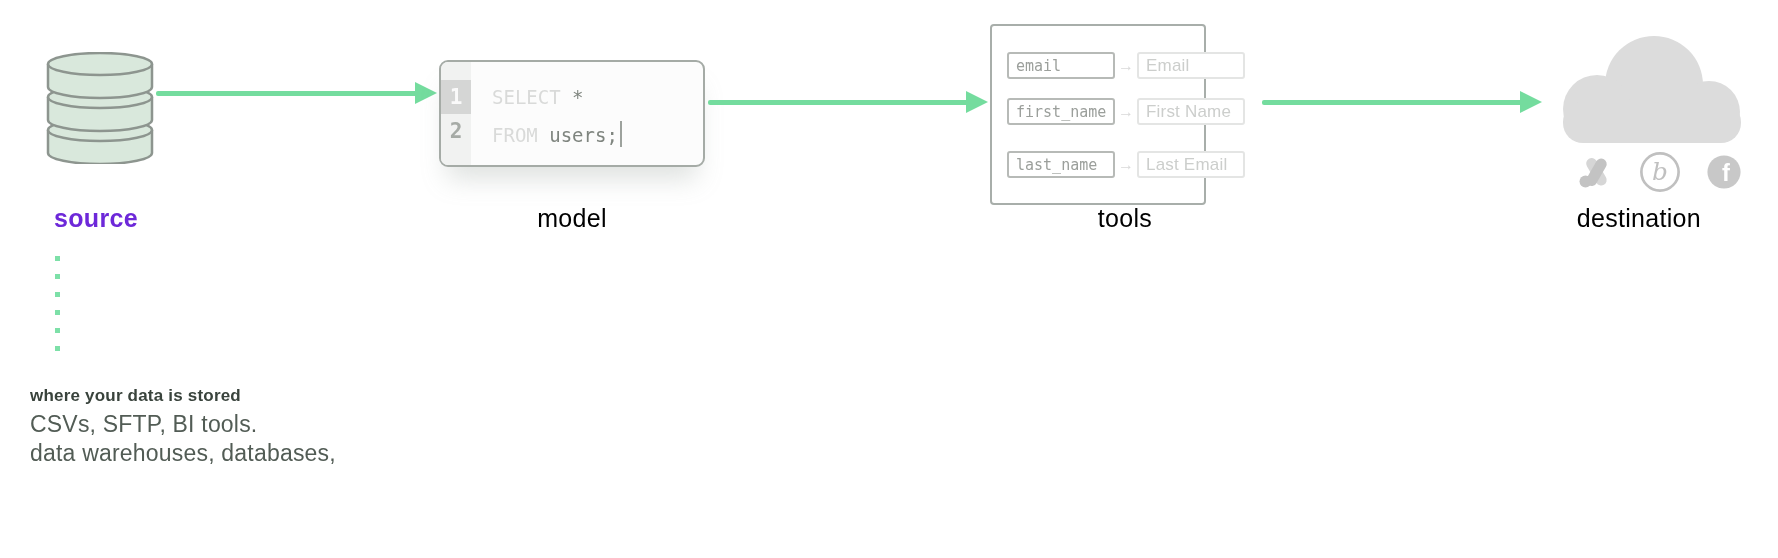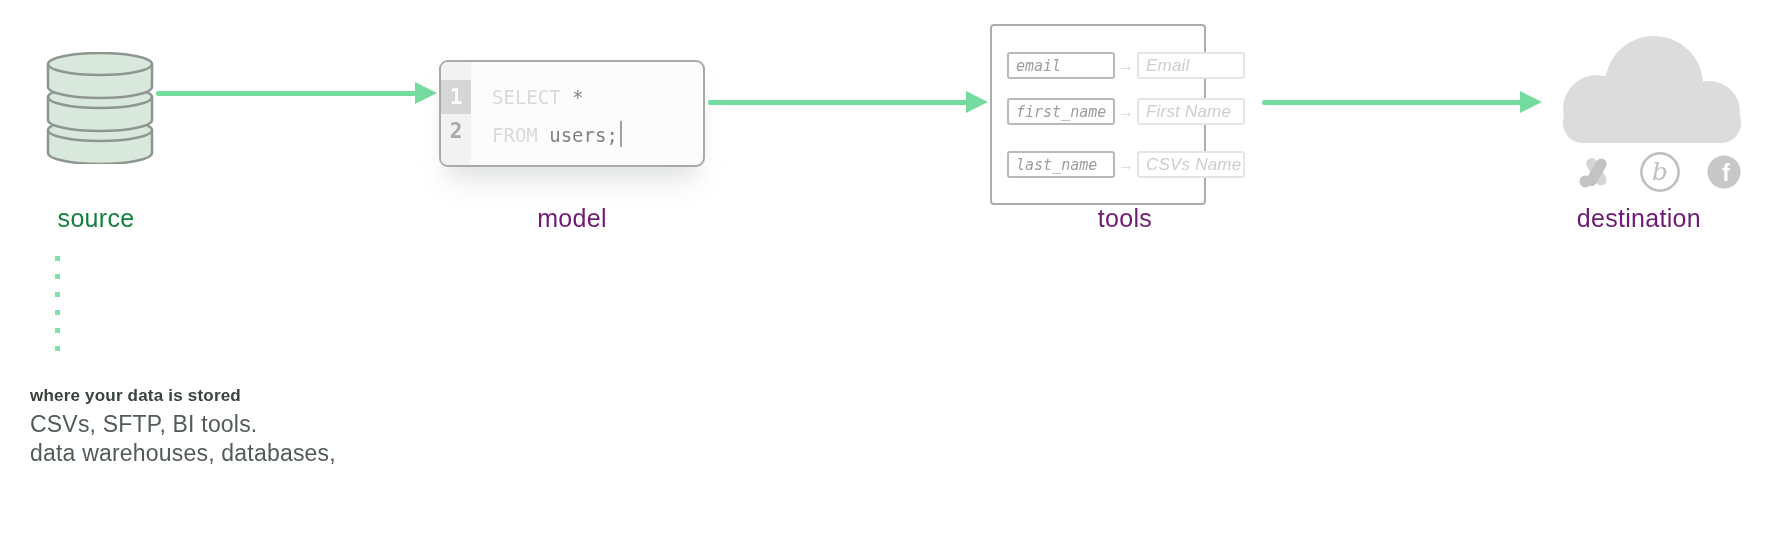--- a/index.html
+++ b/index.html
@@ -41,21 +41,21 @@
   .code-line-1 { top:18px; }
   .code-line-2 { top:56px; }
   .code-kw   { color:#d9dad9; }
   .code-rest { color:#7f857f; }
   .text-cursor { display:inline-block; width:2px; height:26px; background:#9da29d;
                  vertical-align:-5px; margin-left:2px; }
 
   
   .sync-box {
     position:absolute; left:990px; top:24px; width:216px; height:181px;
-    background:#ffffff; border:2px solid #a8aeaa; border-radius:4px;font-style:italic;
+    background:#ffffff; border:2px solid #a8aeaa; border-radius:4px;
   }
   .map-row { position:absolute; left:15px; height:27px; display:flex; align-items:center; }
   .map-row-0 { top:26px; } .map-row-1 { top:72px; } .map-row-2 { top:125px; }
   .src-field {
     width:108px; height:27px; background:#fff; border:2px solid #b7bab7; border-radius:3px;
     font-family:"DejaVu Sans Mono","Liberation Mono",monospace; font-size:15px; color:#9b9f9b;
     display:flex; align-items:center; padding-left:7px; overflow:hidden;
   }
   .map-arrow { width:22px; text-align:center; color:#d9d9d9; font-size:16px; }
   .dst-field {
@@ -64,22 +64,22 @@
     display:flex; align-items:center; padding-left:7px; overflow:hidden; letter-spacing:0.2px;
   }
 
   
   .cloud-icon { position:absolute; left:1557px; top:36px; }
   .dest-icons { position:absolute; left:1578px; top:150px; width:164px; height:44px;
                 display:flex; align-items:center; justify-content:space-between; }
 
   
   .stage-label { position:absolute; top:204px; font-size:25px; letter-spacing:0.3px;
-                 text-align:center; color:#701a75; font-weight:500; cursor:default; }
-  .stage-label-source      { left:16px;  width:160px; color:#15803d; }
+                 text-align:center; color:#000000; font-weight:500; cursor:default; }
+  .stage-label-source      { left:16px;  width:160px; color:#6d28d9;font-weight:bold; }
   .stage-label-model       { left:482px; width:180px; }
   .stage-label-sync        { left:1035px; width:180px; }
   .stage-label-destination { left:1496px; width:205px;text-align:right; }
 
   
   .dot { position:absolute; left:55px; width:5px; height:5px; background:#7de0a8; }
 
   
   .note { position:absolute; left:30px; top:381px; font-size:23px; line-height:29px;
           color:#525c55; letter-spacing:0.2px; }
@@ -123,21 +123,21 @@
       <div class="dst-field">Email</div>
     </div>
     <div class="map-row map-row-1">
       <div class="src-field">first_name</div>
       <div class="map-arrow">→</div>
       <div class="dst-field">First Name</div>
     </div>
     <div class="map-row map-row-2">
       <div class="src-field">last_name</div>
       <div class="map-arrow">→</div>
-      <div class="dst-field">CSVs Name</div>
+      <div class="dst-field">Last Email</div>
     </div>
   </div>
 
   <div class="arrow-shaft" style="left:1262px; top:100px; width:260px;"></div>
   <div class="arrow-head" style="left:1520px; top:91px;"></div>
 
   <svg class="cloud-icon" width="190" height="107" viewBox="0 0 190 107">
     <g fill="#dcdcdc">
       <circle cx="97" cy="49" r="49"></circle>
       <circle cx="40" cy="73" r="34"></circle>

